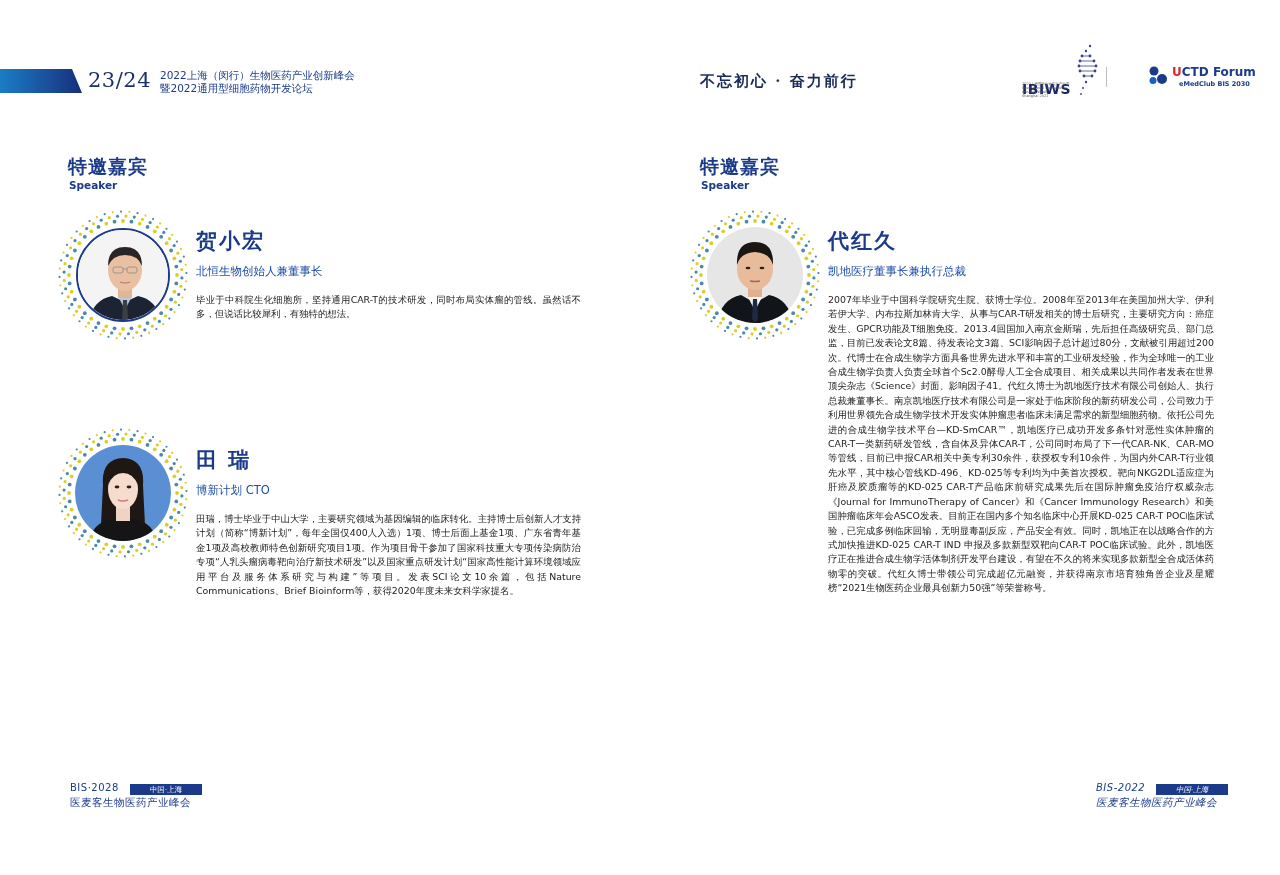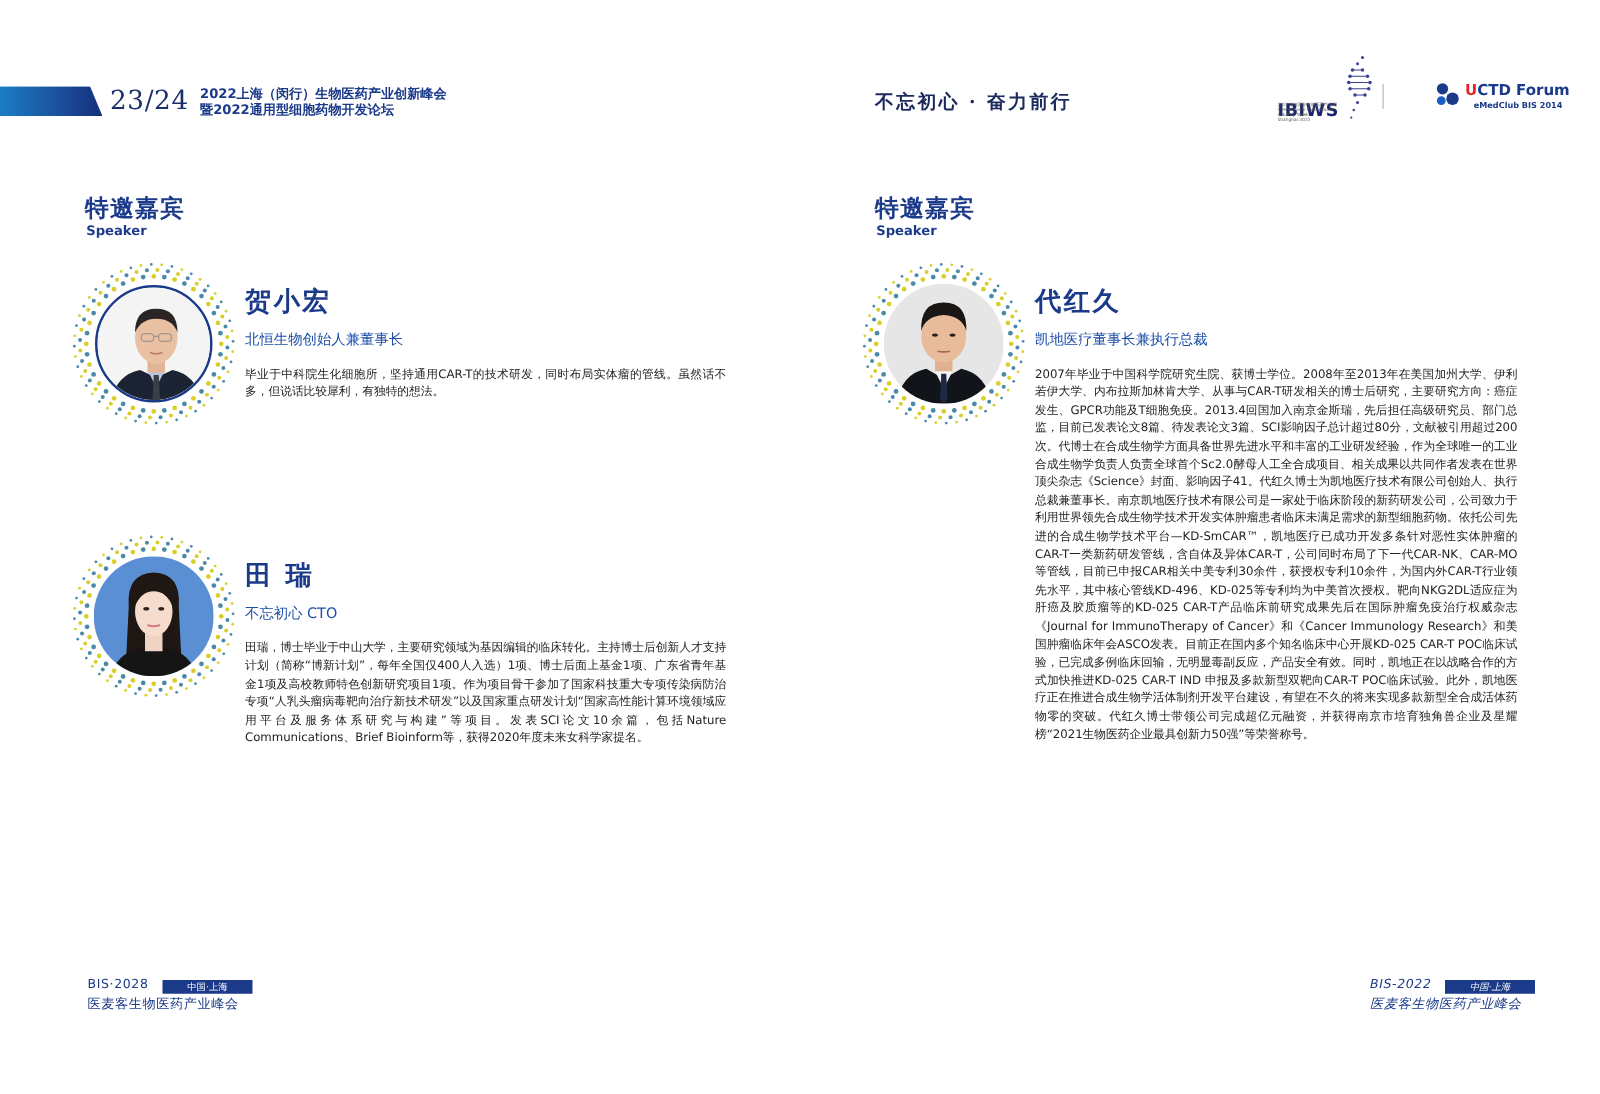--- a/index.html
+++ b/index.html
@@ -11,21 +11,21 @@
     position: absolute; left: 0; top: 69px; width: 82px; height: 24px;
     background: linear-gradient(90deg, #1a7dc4 0%, #1b4e9b 60%, #142f7a 100%);
     clip-path: polygon(0 0, 72px 0, 82px 24px, 0 24px);
   }
   .page-num {
     position: absolute; left: 88px; top: 68px; font-family: "DejaVu Serif", "Liberation Serif", serif;
     font-size: 21px; color: #1b2f6b; letter-spacing: 0.5px;
   }
   .hdr-title {
     position: absolute; left: 160px; top: 69px; font-size: 10.5px; line-height: 13px;
-    font-weight: bold; color: #1b3a8a;
+    font-weight: normal; color: #1b3a8a;
   }
   .slogan {
     position: absolute; left: 700px; top: 72px; font-family: "DejaVu Serif", "Liberation Serif", serif;
     font-weight: bold; font-size: 15px; color: #1a2a5a; letter-spacing: 2px;
   }
   .ibiws {
     position: absolute; left: 1018px; top: 44px; width: 95px; height: 52px;
   }
   .ibiws-text {
     position: absolute; left: 4px; top: 21px; font-size: 14px; font-weight: bold; color: #17266b; letter-spacing: 0.5px; margin-top: 16px;
@@ -116,21 +116,21 @@
   </svg>
 </div>
 <div class="logo-sep"></div>
 <div class="uctd">
   <svg class="uctd-dots" width="22" height="20" viewBox="0 0 22 20">
     <circle cx="6" cy="5" r="4.5" fill="#1b3a8a"></circle>
     <circle cx="5" cy="14.5" r="3.5" fill="#1b5fc4"></circle>
     <circle cx="14" cy="13" r="5" fill="#1b3a8a"></circle>
   </svg>
   <div class="uctd-title"><span class="u">U</span><span>CTD Forum</span></div>
-  <div class="uctd-sub">eMedClub BIS 2014</div>
+  <div class="uctd-sub">eMedClub BIS 2030</div>
 </div>
 
 <div class="sec-cn" style="left:68px; top:154px;">特邀嘉宾</div>
 <div class="sec-en" style="left:69px; top:179px;">Speaker</div>
 
 <div class="avatar-wrap" style="left:58px; top:210px;">
   <svg class="dot-ring" width="130" height="130" viewBox="0 0 130 130">
       <circle cx="119.00" cy="65.00" r="1.9" fill="#d9cf2a"></circle>
       <circle cx="118.34" cy="73.45" r="1.9" fill="#4a8aa8"></circle>
       <circle cx="116.36" cy="81.69" r="1.9" fill="#d9cf2a"></circle>
@@ -427,21 +427,21 @@
       <rect x="41" y="60" width="14" height="16" fill="#f1d3c4"></rect>
       <ellipse cx="48" cy="44" rx="15" ry="20" fill="#f5dccd"></ellipse>
       <path d="M33 40 Q36 22 48 22 Q60 22 63 40 Q58 28 48 28 Q38 28 33 40 Z" fill="#1e1714"></path>
       <ellipse cx="42" cy="42" rx="2.4" ry="1.4" fill="#2a1f1c"></ellipse>
       <ellipse cx="54" cy="42" rx="2.4" ry="1.4" fill="#2a1f1c"></ellipse>
       <path d="M43 55 Q48 57 53 55" stroke="#d37a82" stroke-width="1.6" fill="none"></path>
     </svg>
   </div>
 </div>
 <div class="name" style="left:196px; top:446px;">田 瑞</div>
-<div class="role" style="left:196px; top:483px;">不忘初心 CTO</div>
+<div class="role" style="left:196px; top:483px;">博新计划 CTO</div>
 <div class="bio" style="left:196px; top:512px; width:385px;">田瑞，博士毕业于中山大学，主要研究领域为基因编辑的临床转化。主持博士后创新人才支持计划（简称“博新计划”，每年全国仅400人入选）1项、博士后面上基金1项、广东省青年基金1项及高校教师特色创新研究项目1项。作为项目骨干参加了国家科技重大专项传染病防治专项“人乳头瘤病毒靶向治疗新技术研发”以及国家重点研发计划“国家高性能计算环境领域应用平台及服务体系研究与构建”等项目。发表SCI论文10余篇，包括Nature Communications、Brief Bioinform等，获得2020年度未来女科学家提名。</div>
 
 <div class="ftr" style="left:70px; top:782px;">
   <div class="ftr-bis">BIS·2028</div>
   <div class="ftr-loc">中国·上海</div>
   <div class="ftr-name">医麦客生物医药产业峰会</div>
 </div>
 
 <div class="sec-cn" style="left:700px; top:154px;">特邀嘉宾</div>
 <div class="sec-en" style="left:701px; top:179px;">Speaker</div>

